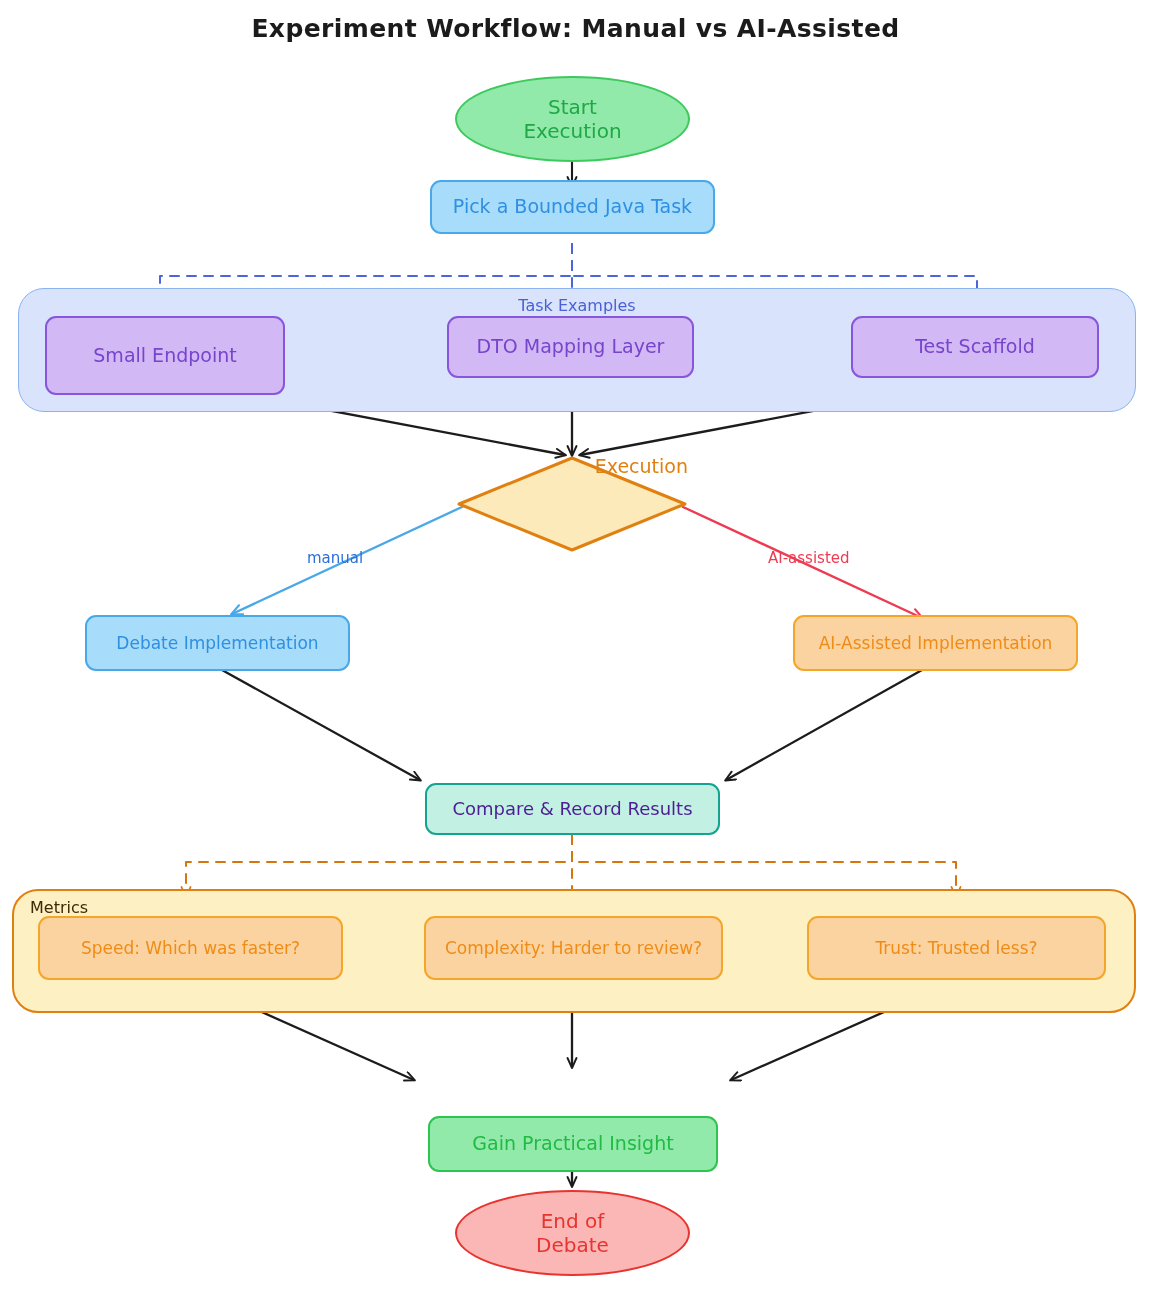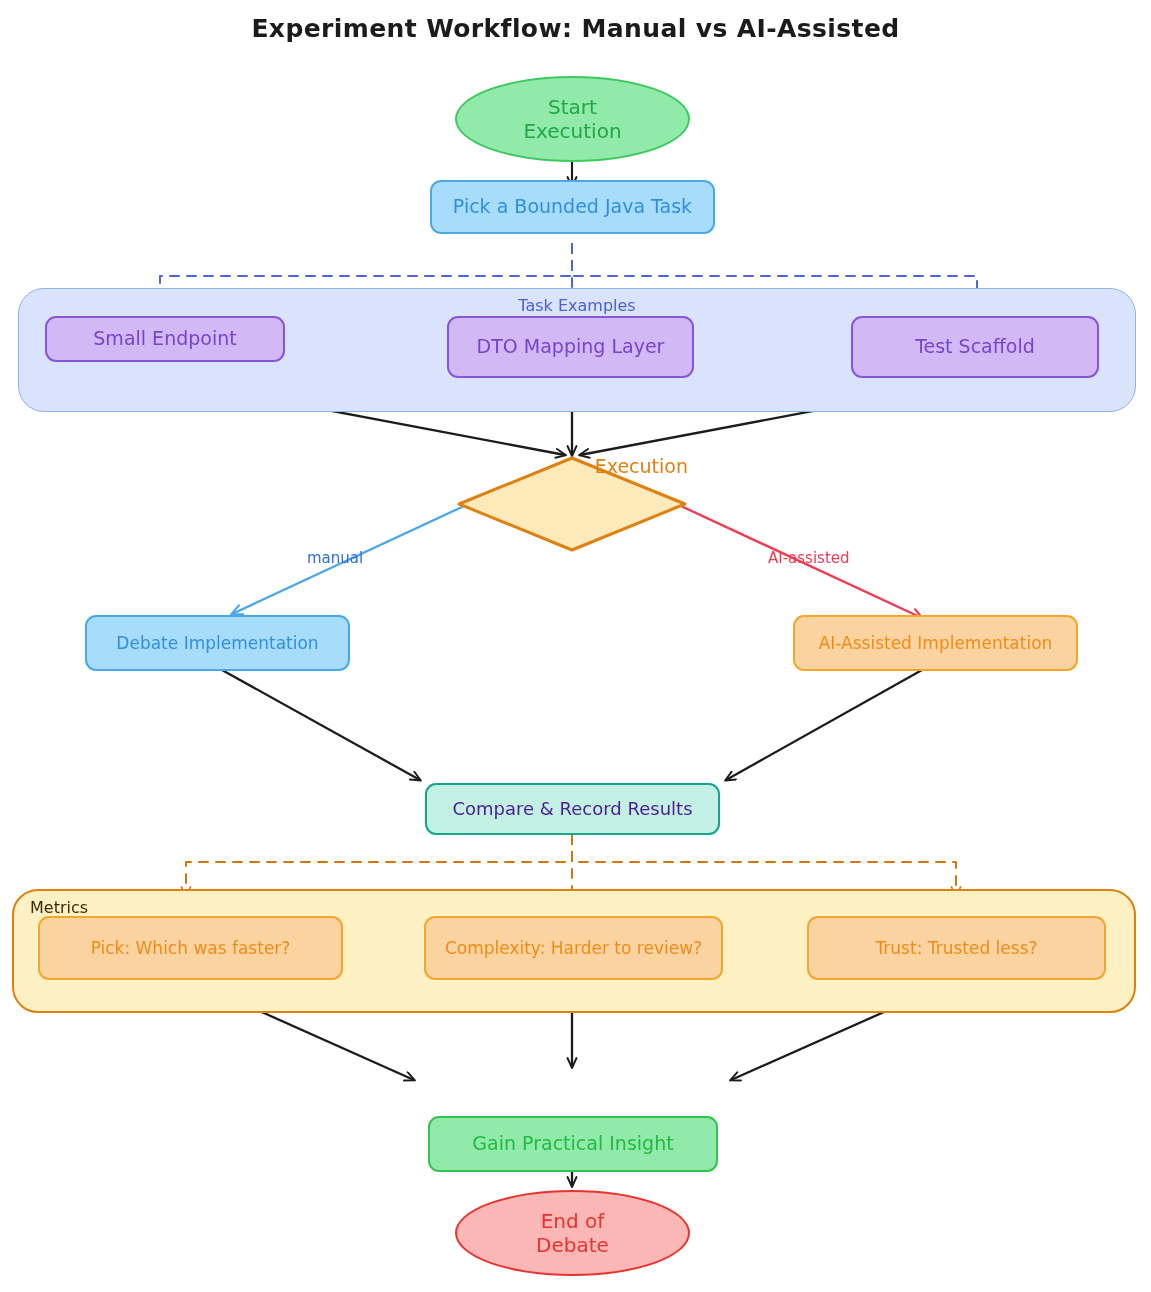--- a/index.html
+++ b/index.html
@@ -228,21 +228,21 @@
     <span class="node-label">
       <span>Start</span><br>
       <span>Execution</span>
     </span>
   </div>
 
   <div class="node box blue" style="left:430px; top:180px; width:285px; height:54px; font-size:19px;">
     <span class="node-label">Pick a Bounded Java Task</span>
   </div>
 
-  <div class="node box purple" style="left:45px; top:316px; width:240px; height:46px; font-size:19px;">
+  <div class="node box purple" style="left:45px; top:316px; width:240px; height:79px; font-size:19px;">
     <span class="node-label">Small Endpoint</span>
   </div>
 
   <div class="node box purple" style="left:447px; top:316px; width:247px; height:62px; font-size:19px;">
     <span class="node-label">DTO Mapping Layer</span>
   </div>
 
   <div class="node box purple" style="left:851px; top:316px; width:248px; height:62px; font-size:19px;">
     <span class="node-label">Test Scaffold</span>
   </div>
@@ -260,21 +260,21 @@
 
   <div class="node box orange" style="left:793px; top:615px; width:285px; height:56px; font-size:17px;">
     <span class="node-label">AI-Assisted Implementation</span>
   </div>
 
   <div class="node box teal" style="left:425px; top:783px; width:295px; height:52px; font-size:18px;">
     <span class="node-label">Compare &amp; Record Results</span>
   </div>
 
   <div class="node box orange" style="left:38px; top:916px; width:305px; height:64px; font-size:17px;">
-    <span class="node-label">Pick: Which was faster?</span>
+    <span class="node-label">Speed: Which was faster?</span>
   </div>
 
   <div class="node box orange" style="left:424px; top:916px; width:299px; height:64px; font-size:17px;">
     <span class="node-label">Complexity: Harder to review?</span>
   </div>
 
   <div class="node box orange" style="left:807px; top:916px; width:299px; height:64px; font-size:17px;">
     <span class="node-label">Trust: Trusted less?</span>
   </div>
 

